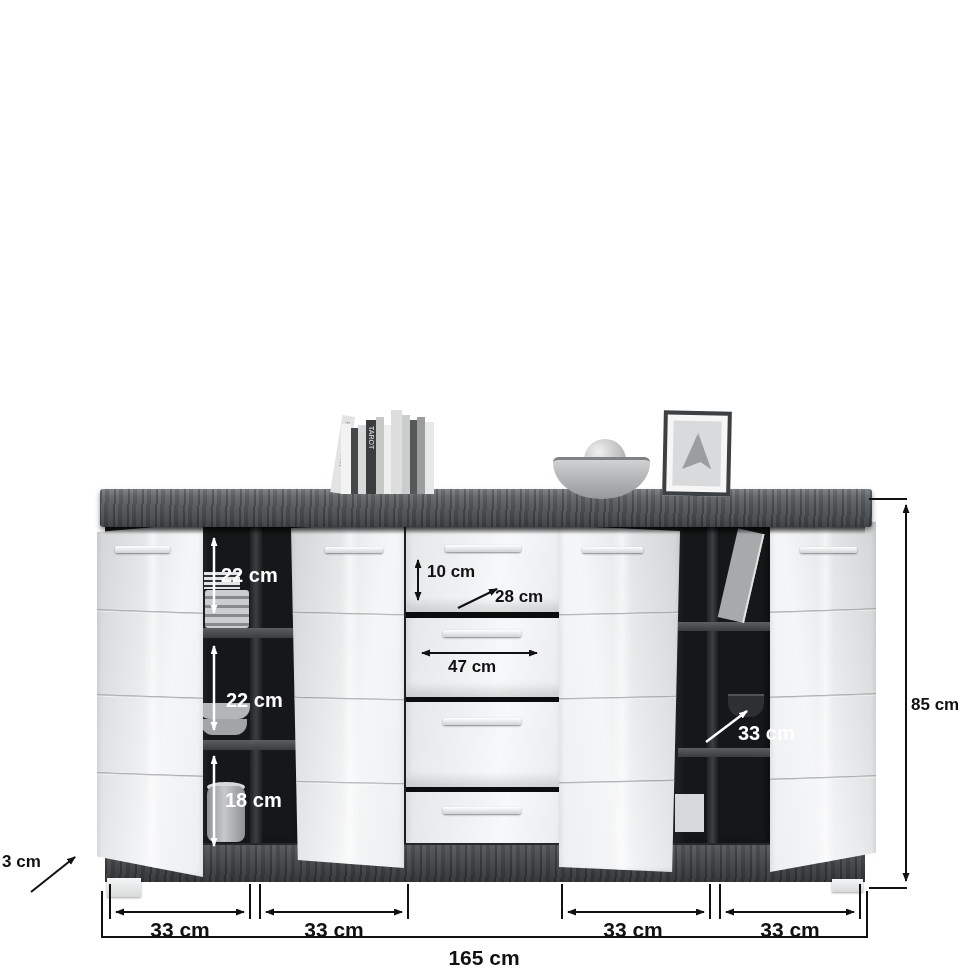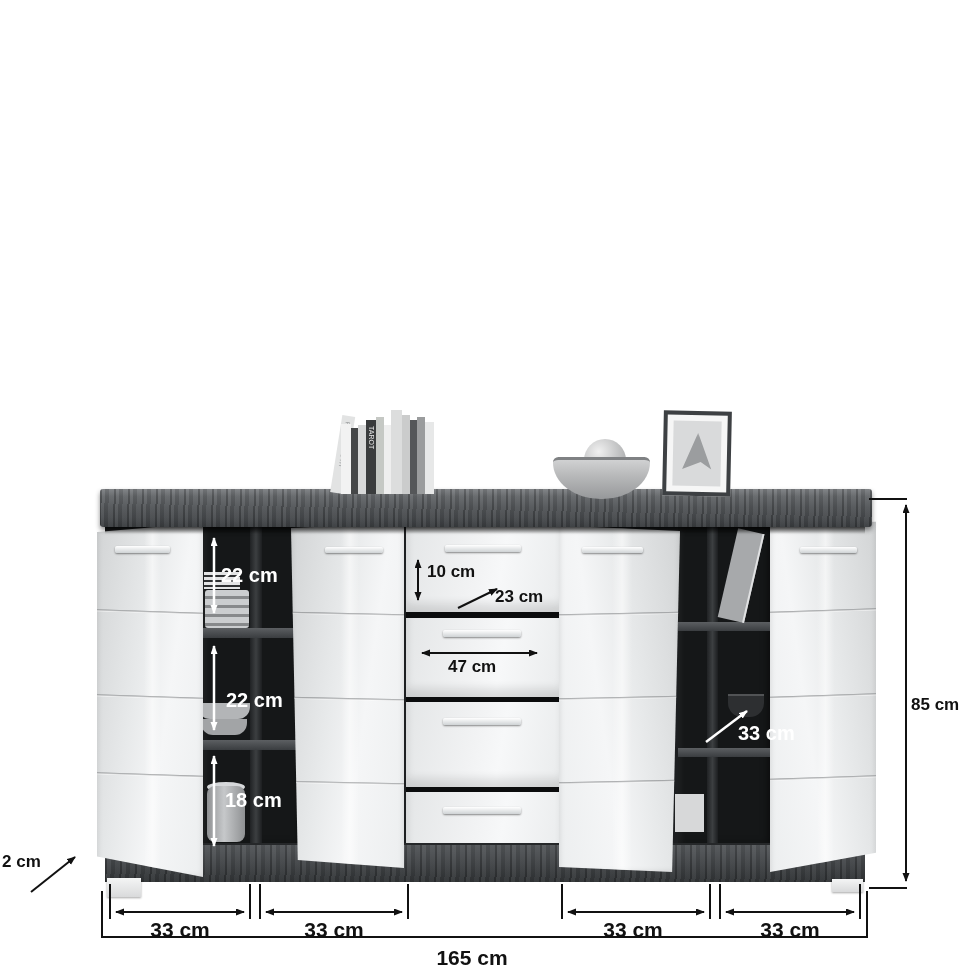--- a/index.html
+++ b/index.html
@@ -245,29 +245,29 @@
       <polyline points="102,891 102,937 867,937 867,891" fill="none"></polyline>
       <line x1="31" y1="892" x2="75" y2="857" marker-end="url(#ab)"></line>
     </g>
   </svg>
 
   <div class="dim light" style="left:221px;top:565px;">22 cm</div>
   <div class="dim light" style="left:226px;top:690px;">22 cm</div>
   <div class="dim light" style="left:225px;top:790px;">18 cm</div>
 
   <div class="dim dark" style="left:427px;top:563px;">10 cm</div>
-  <div class="dim dark" style="left:495px;top:588px;">23 cm</div>
+  <div class="dim dark" style="left:495px;top:588px;">28 cm</div>
   <div class="dim dark" style="left:448px;top:658px;">47 cm</div>
 
   <div class="dim light" style="left:738px;top:723px;">33 cm</div>
 
   <div class="dim dark" style="left:911px;top:696px;">85 cm</div>
 
   <div class="dim dark small center" style="left:180px;top:919px;">33 cm</div>
   <div class="dim dark small center" style="left:334px;top:919px;">33 cm</div>
   <div class="dim dark small center" style="left:633px;top:919px;">33 cm</div>
   <div class="dim dark small center" style="left:790px;top:919px;">33 cm</div>
 
-  <div class="dim dark small center" style="left:472px;top:947px;">165 cm</div>
-
-  <div class="dim dark" style="left:2px;top:853px;">2 cm</div>
+  <div class="dim dark small center" style="left:484px;top:947px;">165 cm</div>
+
+  <div class="dim dark" style="left:2px;top:853px;">3 cm</div>
 
 </div>
 
 </body></html>

